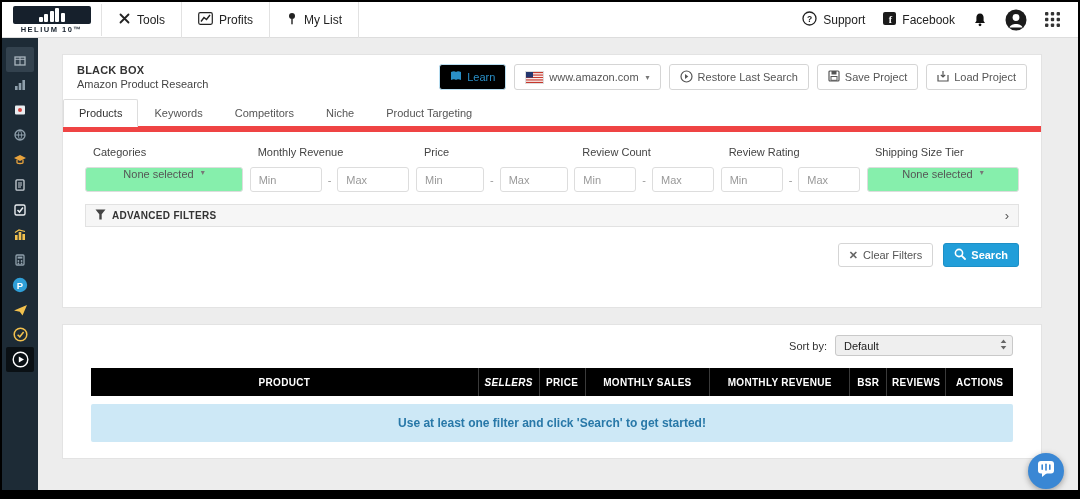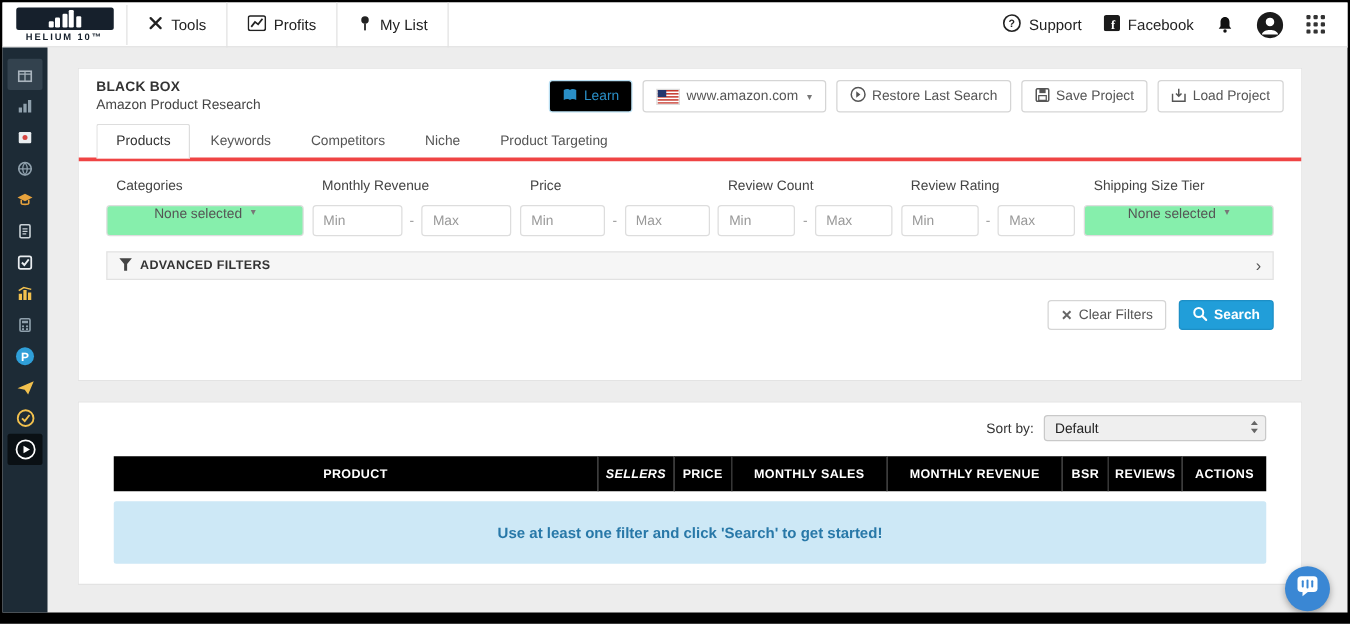--- a/index.html
+++ b/index.html
@@ -41,21 +41,21 @@
   .card-head { display:flex; justify-content:space-between; align-items:center; padding:9px 14px 7px; }
   .title-block .t1 { font-size:11px; font-weight:bold; color:#333; letter-spacing:.2px; }
   .title-block .t2 { font-size:11px; color:#444; margin-top:2px; }
   .head-actions { display:flex; align-items:center; gap:8px; }
   .btn { display:inline-flex; align-items:center; gap:5px; height:26px; padding:0 10px; font-size:11px; border-radius:3px; border:1px solid #d5d5d5; background:#fff; color:#555; cursor:pointer; white-space:nowrap; }
   .btn-learn { background:#000000; border-color:#badff2; color:#2a8fc7; }
   .flag { display:inline-block; line-height:0; border:1px solid #ddd; }
   .caret { font-size:8px; color:#777; margin-left:2px; }
 
   
-  .tabs { display:flex; align-items:flex-end; padding:2px 14px 0; border-bottom:3px solid #ef4444; }
+  .tabs { display:flex; align-items:flex-end; padding:2px 0 0; border-bottom:6px solid #ef4444; }
   .tab { font-size:11px; color:#555; padding:7px 15px; cursor:pointer; border:1px solid transparent; margin-bottom:-1px; }
   .tab.active { background:#fff; border-color:#ddd; border-bottom-color:#fff; border-radius:2px 2px 0 0; color:#333; }
 
   
   .filters-row { display:flex; justify-content:space-between; padding:14px 22px 6px; }
   .fgroup { display:flex; flex-direction:column; }
   .flabel { font-size:11px; font-weight:normal; color:#444; margin-bottom:9px; padding-left:8px; }
   .fctl { display:flex; align-items:center; gap:6px; }
   .sel { height:25px; border:1px solid #ddd; border-radius:3px; background:#86efac; display:flex; align-items:flex-start; justify-content:center; gap:5px; font-size:11px; color:#555; cursor:pointer; }
   .sel.w-cat { width:158px; }
@@ -80,21 +80,21 @@
   
   .sort-row { display:flex; justify-content:flex-end; align-items:center; gap:8px; margin-bottom:12px; }
   .sort-label { font-size:11px; color:#333; }
   .sort-select { width:178px; height:21px; background:#efefef; border:1px solid #c9c9c9; border-radius:3px; display:flex; align-items:center; justify-content:space-between; padding:0 5px 0 8px; font-size:11px; color:#222; cursor:pointer; }
 
   table.results { width:100%; border-collapse:collapse; }
   th { background:#000; color:#fff; font-size:10px; font-weight:bold; letter-spacing:.3px; height:28px; text-align:center; border-right:1px solid #3a3a3a; }
   th:last-child { border-right:none; }
   .c-product{width:42%;margin-left:24px;} .c-sellers{width:6.6%;font-style:italic;} .c-price{width:5%;} .c-msales{width:13.5%;} .c-mrev{width:15.2%;} .c-bsr{width:4%;} .c-reviews{width:6.4%;} .c-actions{width:7.3%;}
 
-  .empty-row { margin-top:8px; height:50px; background:#cde8f6; border-radius:2px; display:flex; align-items:center; justify-content:center; font-size:12px; font-weight:bold; color:#2878a8; }
+  .empty-row { margin-top:8px; height:38px; background:#cde8f6; border-radius:2px; display:flex; align-items:center; justify-content:center; font-size:12px; font-weight:bold; color:#2878a8; }
 
   
   .chat-bubble { position:absolute; right:16px; bottom:10px; width:36px; height:36px; border-radius:50%; background:#3a87d4; display:flex; align-items:center; justify-content:center; cursor:pointer; box-shadow:0 2px 6px rgba(0,0,0,.35); z-index:50; }
 </style>
 </head>
 <body>
 
 <div class="frame">
 
   <header class="topnav">

